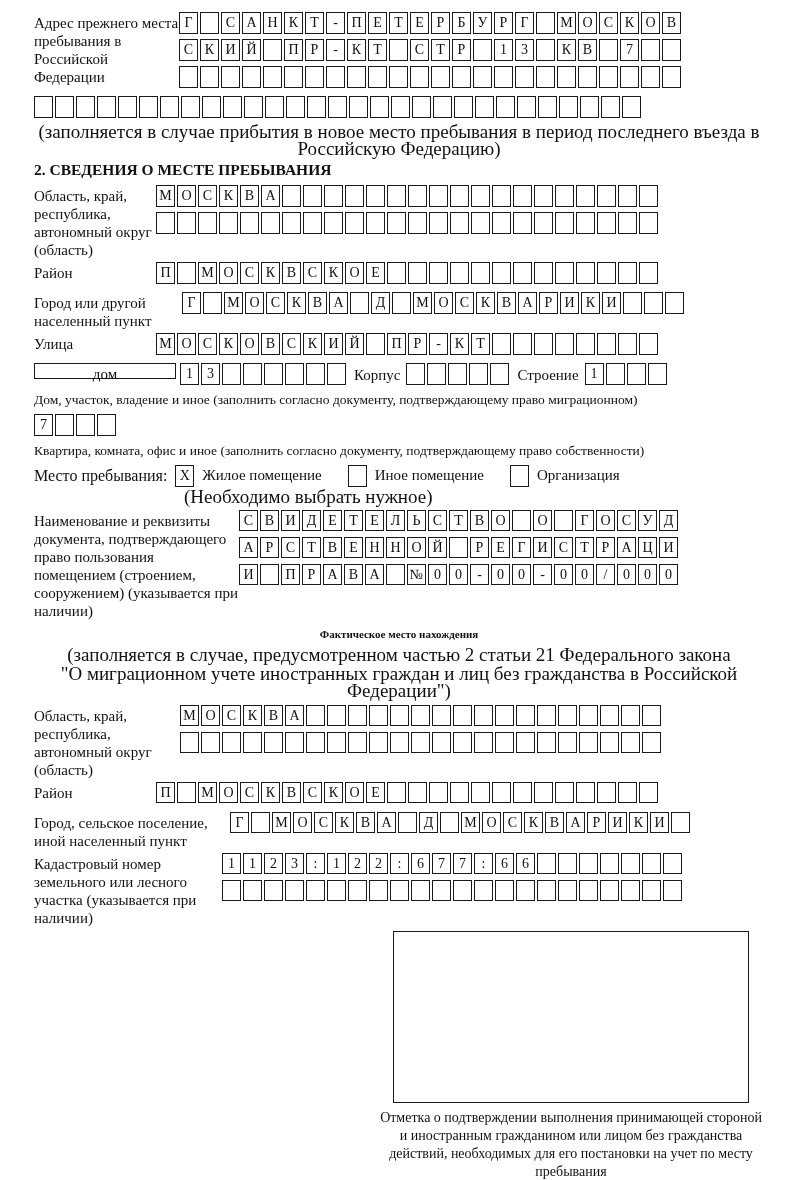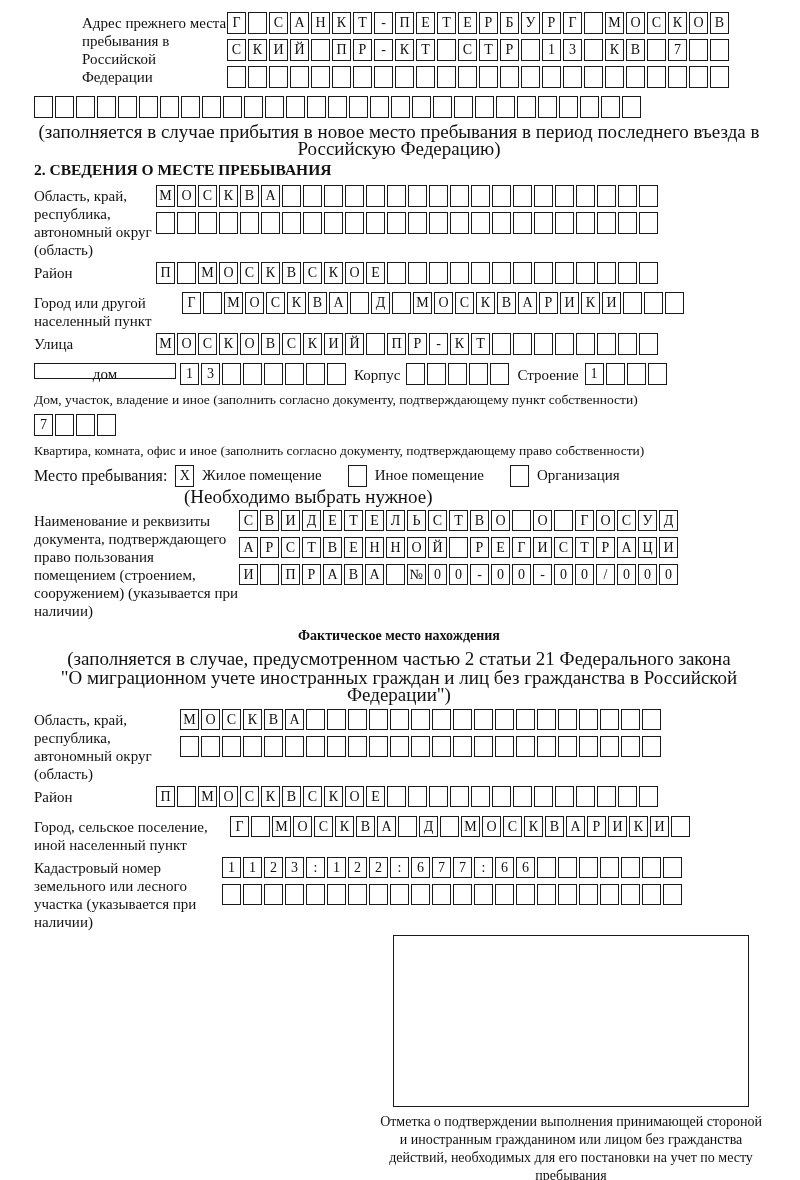--- a/index.html
+++ b/index.html
@@ -11,42 +11,42 @@
     overflow:hidden;
   }
   .page { padding:12px 36px 0 34px; width:800px; }
 
   .header-note {
     text-align:right; font-size:15px; margin-bottom:14px; padding-top:10px;
   }
 
   .field { display:flex; align-items:flex-start; margin-bottom:3px; }
   .flabel { font-size:15px; line-height:18px; padding-top:2px; flex:none; }
-  .w145 { width:145px;margin-left:48px; } .w122 { width:122px; } .w148 { width:148px; }
+  .w145 { width:145px; } .w122 { width:122px; } .w148 { width:148px; }
   .w205 { width:205px; } .w146 { width:146px; } .w196 { width:196px; } .w188 { width:188px; }
 
   .rows { display:block; }
   .boxrow { display:flex; height:24px; margin-bottom:3px; flex:none; }
   .cbox {
     flex:none; width:19px; height:21.5px;
     border:1.5px solid #1a1a1a; margin-right:2px;
     text-align:center; font-size:14px; line-height:19px;
     overflow:hidden;
   }
   .check { margin:0 8px; }
 
   .note { font-size:19px; line-height:17px; }
   .center { text-align:center; }
   .prevnote { margin:1px 0 4px 0; }
 
   .section-title {
     font-size:15.5px; font-weight:bold; margin:2px 0 6px 0;
   }
   .sub-title {
-    text-align:center; font-size:14px; font-weight:bold; margin:8px 0 6px 0;
+    text-align:center; font-size:11px; font-weight:bold; margin:8px 0 6px 0;
   }
   .lawnote { margin-bottom:2px; }
   .lawnote2 { margin-bottom:6px; }
 
   .houserow { display:flex; align-items:flex-start; margin-bottom:2px; }
   .labelbox {
     flex:none; border:1.5px solid #1a1a1a; height:16px;
     line-height:21px; text-align:center; font-size:15px; margin-right:4px;
   }
   .lb142 { width:142px; } .lb195 { width:195px; }
@@ -365,21 +365,21 @@
         <span class="cbox"></span>
       </div>
     <span class="inline-label">Строение</span>
     <div class="boxrow">
         <span class="cbox">1</span>
         <span class="cbox"></span>
         <span class="cbox"></span>
         <span class="cbox"></span>
       </div>
   </div>
-  <div class="caption">Дом, участок, владение и иное (заполнить согласно документу, подтверждающему пункт собственности)</div>
+  <div class="caption">Дом, участок, владение и иное (заполнить согласно документу, подтверждающему право миграционном)</div>
 
   <div class="houserow">
     <div class="boxrow">
         <span class="cbox">7</span>
         <span class="cbox"></span>
         <span class="cbox"></span>
         <span class="cbox"></span>
       </div>
   </div>
   <div class="caption">Квартира, комната, офис и иное (заполнить согласно документу, подтверждающему право собственности)</div>

